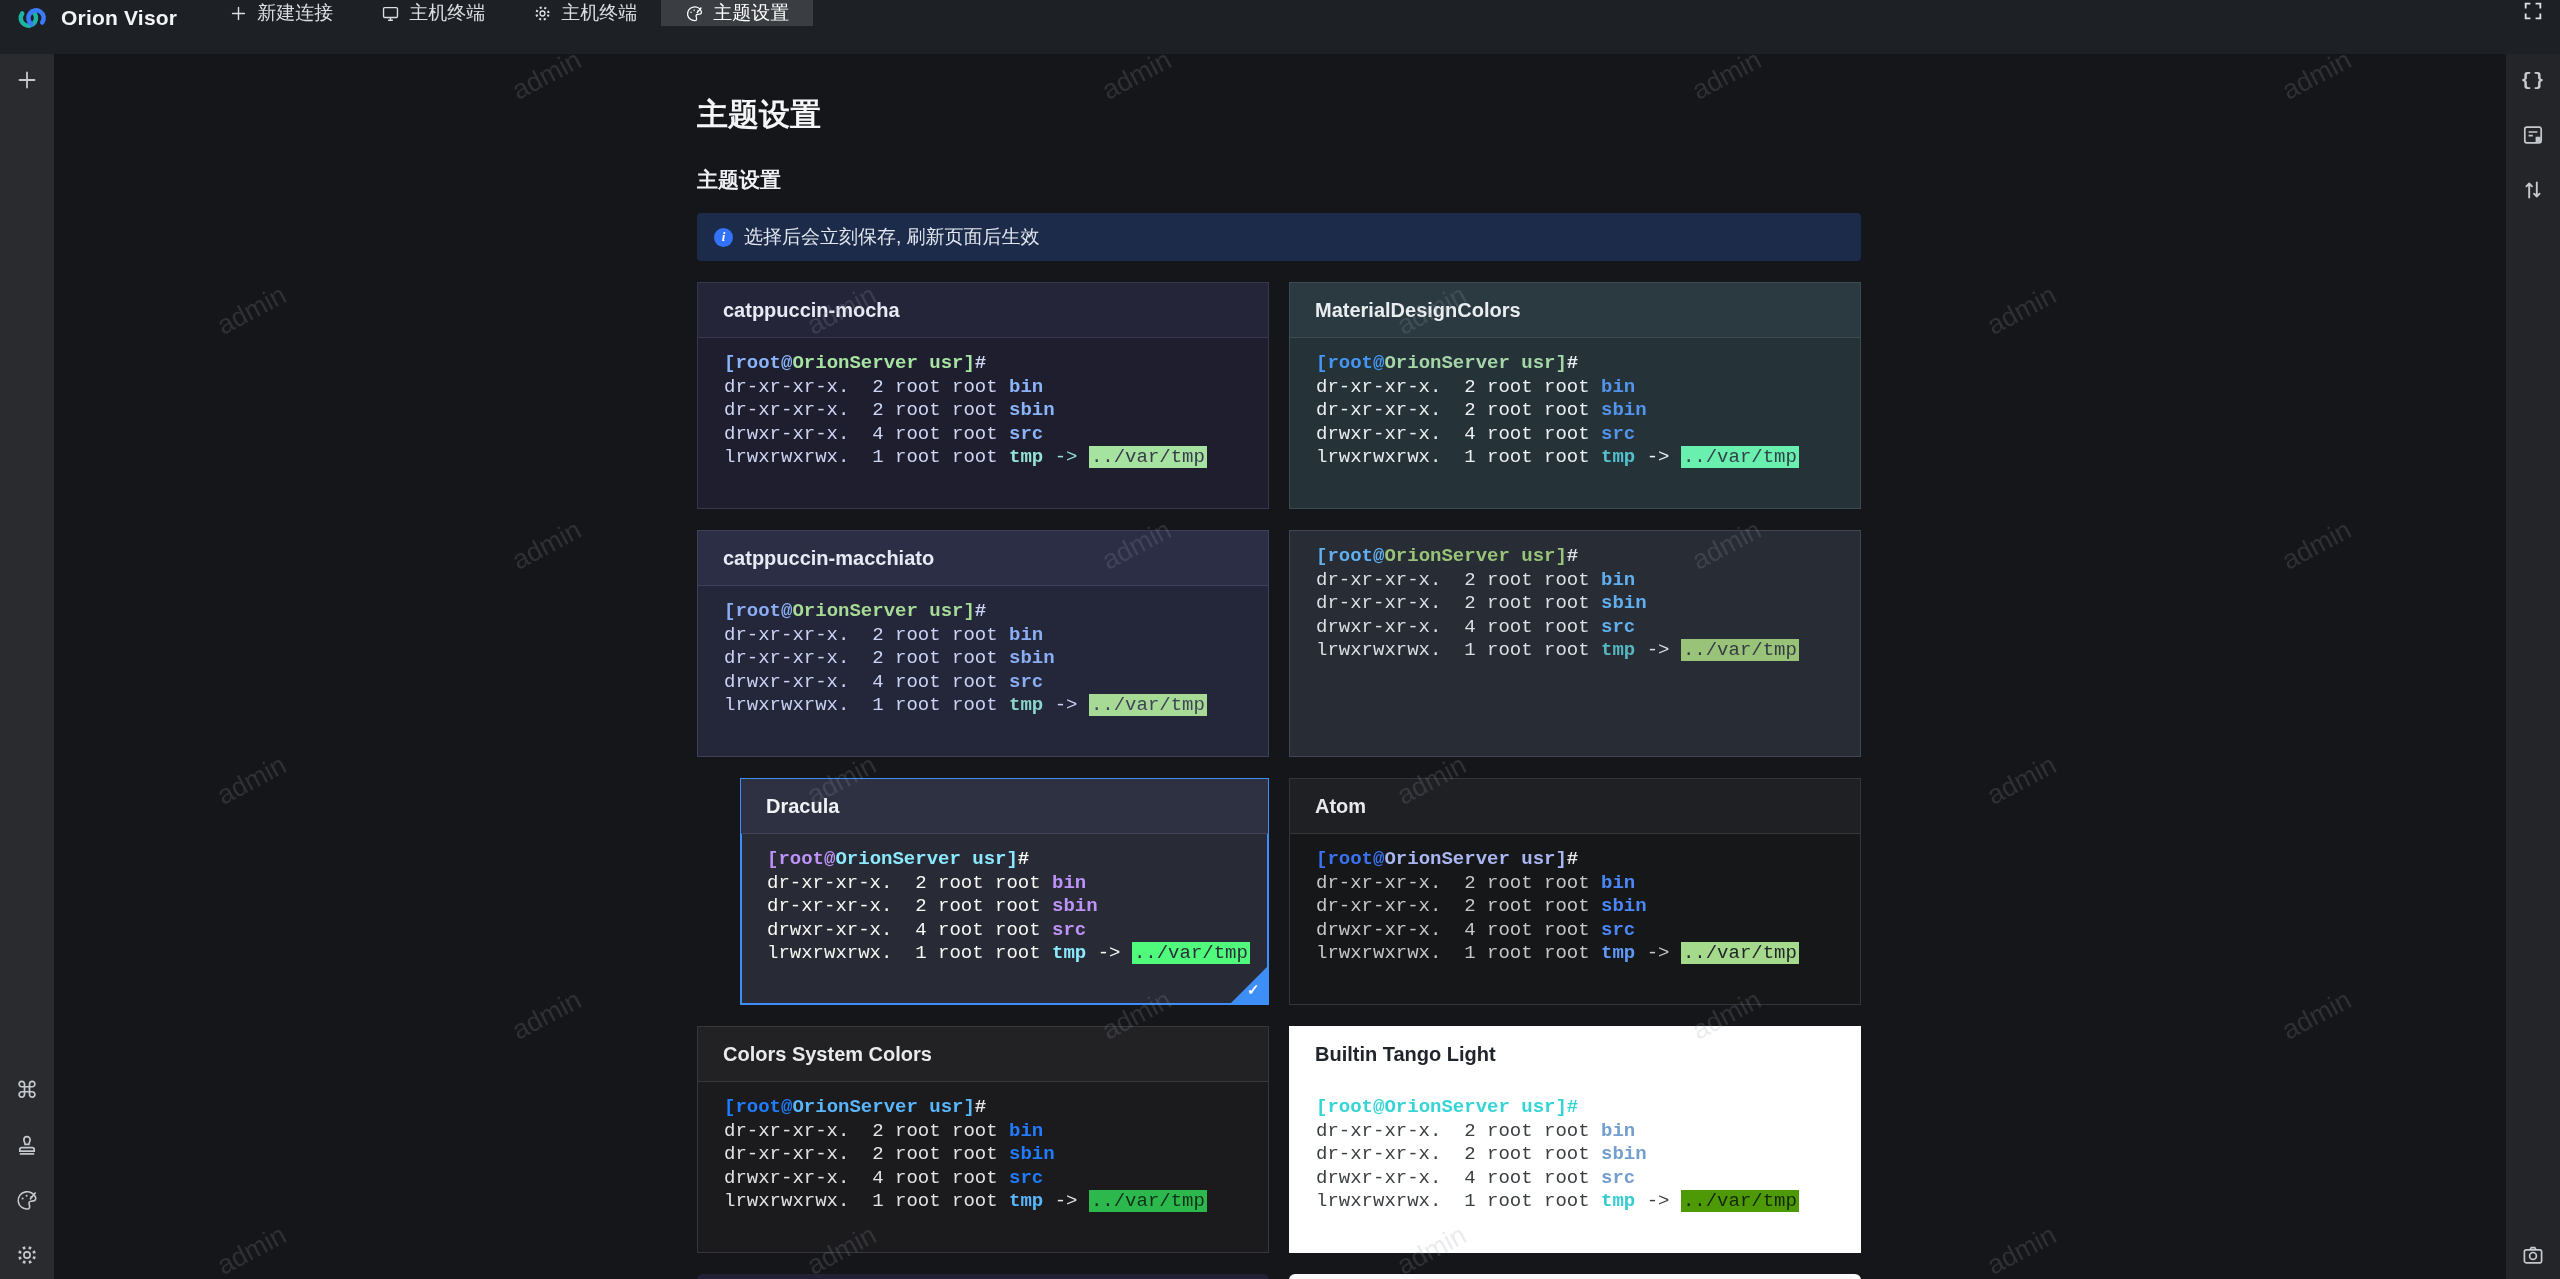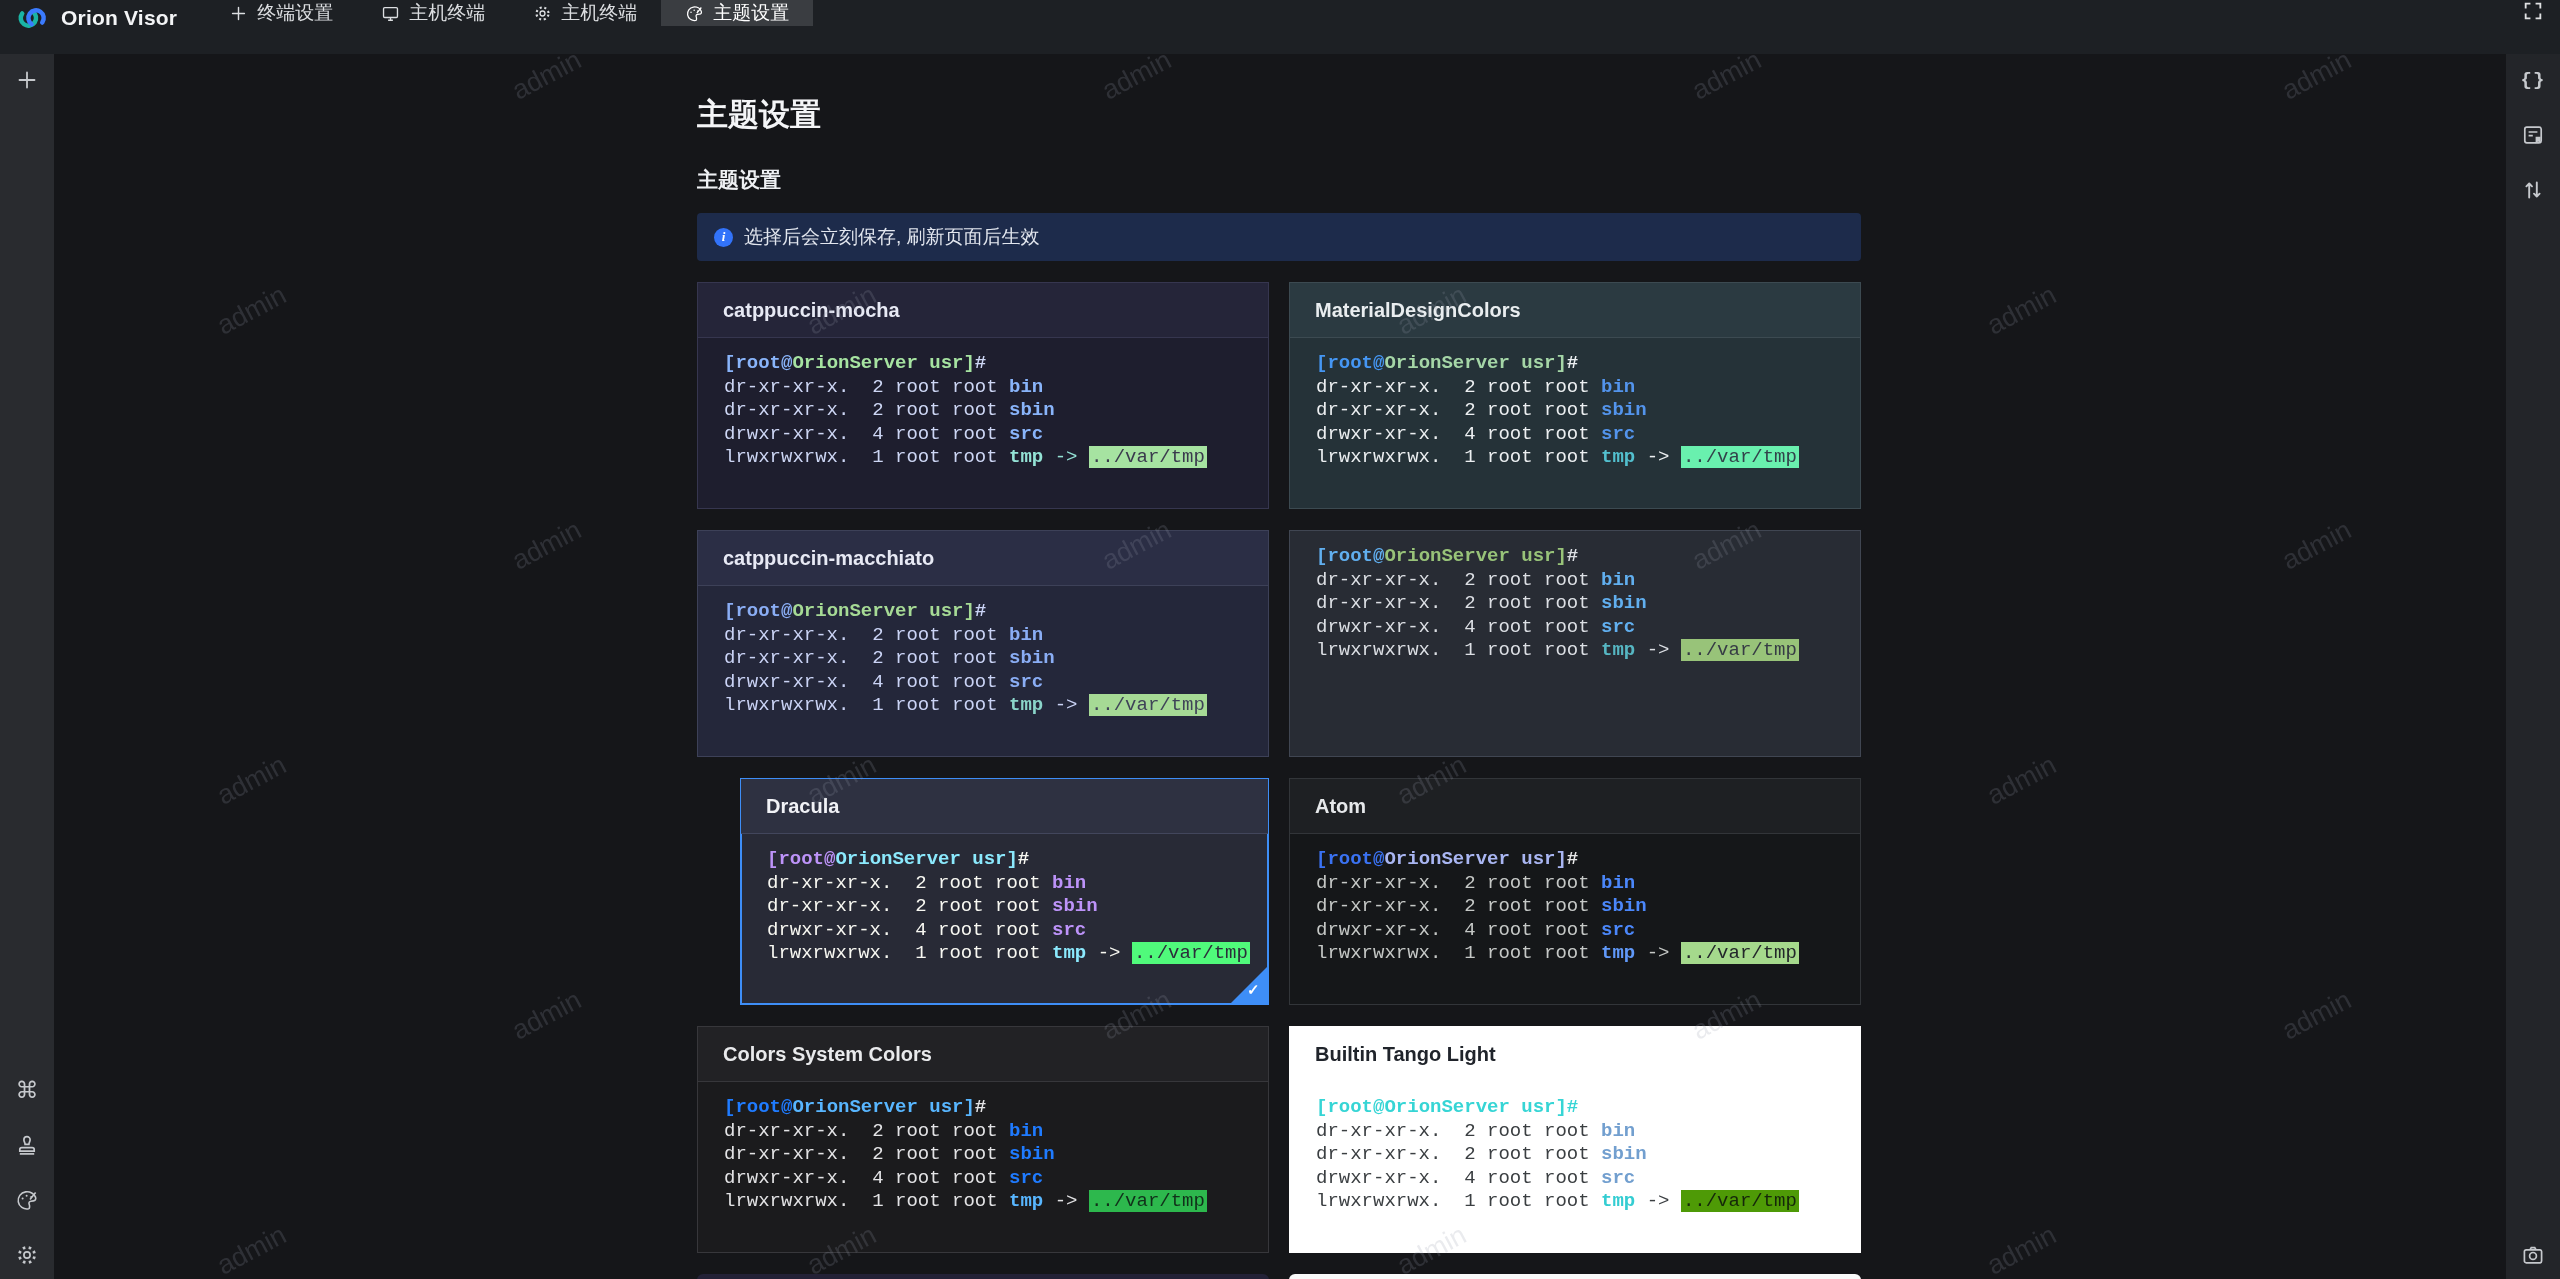--- a/index.html
+++ b/index.html
@@ -73,21 +73,21 @@
         </span>
       <span class="brand-name">Orion Visor</span>
     </div>
     <nav class="tabs" id="nav-tabs">
         <div class="tab">
           <span class="icon">
             <svg viewBox="0 0 24 24" fill="none" stroke="currentColor" stroke-width="1.8" stroke-linecap="round">
               <path d="M12 4.5v15M4.5 12h15"></path>
             </svg>
           </span>
-          <span>终端设置</span>
+          <span>新建连接</span>
         </div>
         <div class="tab">
           <span class="icon">
             <svg viewBox="0 0 24 24" fill="none" stroke="currentColor" stroke-width="1.7">
               <rect x="3.2" y="4.5" width="17.6" height="12.5" rx="1.5"></rect>
               <path d="M9 20.5h6M12 17.2v3.3"></path>
             </svg>
           </span>
           <span>主机终端</span>
         </div>

